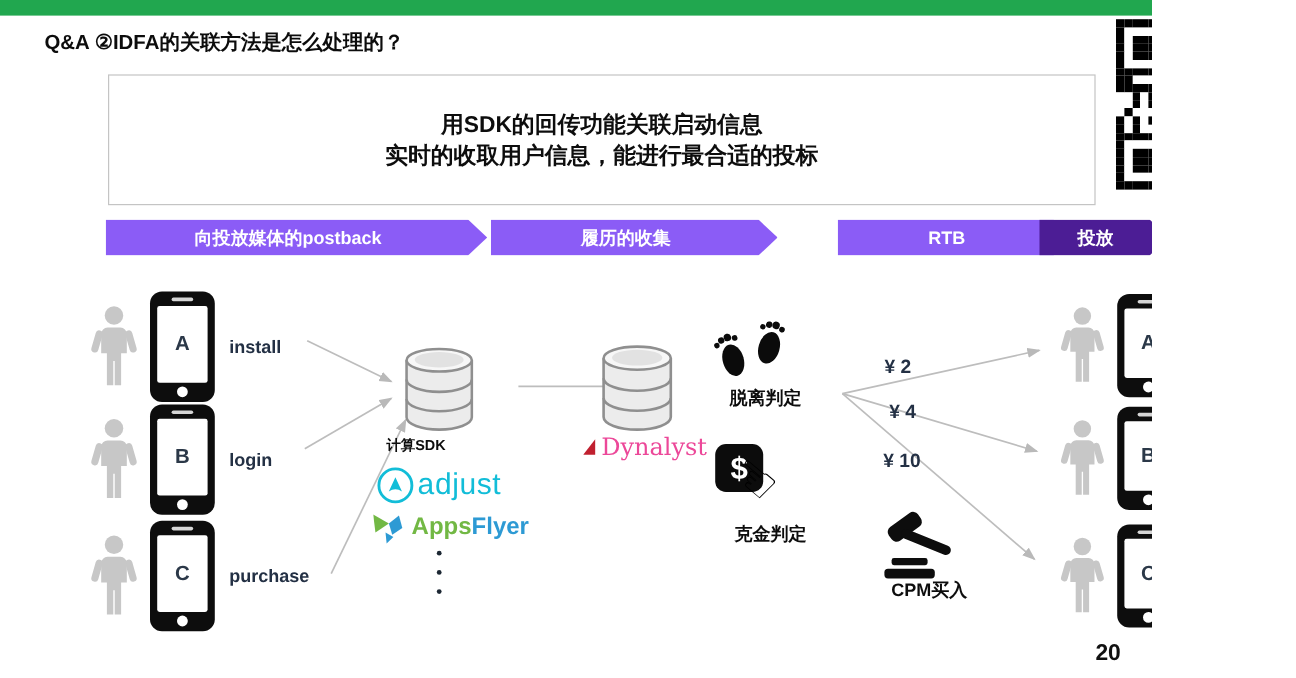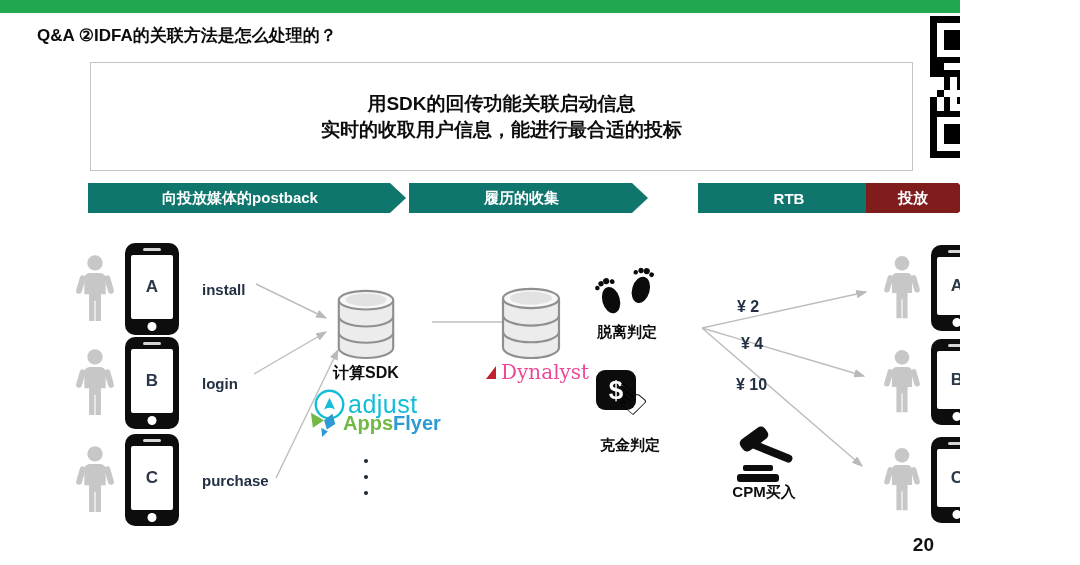--- a/index.html
+++ b/index.html
@@ -17,64 +17,64 @@
         display:grid; grid-template-columns:repeat(21,1fr); grid-template-rows:repeat(21,1fr); }
   .qr .m { background:#fff; } .qr .m.f { background:#000; }
 
   
   .summary-box { position:absolute; left:90px; top:62px; width:823px; height:109px;
     border:1px solid #c4c4c4; background:#fff; display:flex; flex-direction:column;
     align-items:center; justify-content:center; }
   .summary-box div { font-size:19px; font-weight:bold; color:#0d0d0d; }
 
   
-  .chevron { position:absolute; top:183px; height:30px; background:#0f766e; color:#fff;
+  .chevron { position:absolute; top:183px; height:30px; background:#8b5cf6; color:#fff;
     display:flex; align-items:center; justify-content:center; font-size:15px; font-weight:bold;
     clip-path:polygon(0 0, calc(100% - 16px) 0, 100% 50%, calc(100% - 16px) 100%, 0 100%);
     padding-right:14px; }
-  .chevron.red { background:#7f1d1d; }
+  .chevron.red { background:#4c1d95; }
   .c1 { left:88px;  width:318px; }
   .c2 { left:409px; width:239px; }
   .c3 { left:698px; width:196px; }
   .c4 { left:866px; width:108px; }
 
   
   .connectors { position:absolute; left:0; top:0; width:1080px; height:565px; pointer-events:none; }
 
   
   .actor-row { position:absolute; display:flex; align-items:center; gap:9px; }
   .person { flex:0 0 auto; }
   .phone { position:relative; width:54px; height:92px; background:#0d0d0d; border-radius:10px; flex:0 0 auto; }
   .phone .speaker { position:absolute; top:5px; left:50%; transform:translateX(-50%);
     width:18px; height:3px; background:#d6d6d6; border-radius:2px; }
   .phone .screen { position:absolute; left:6px; right:6px; top:12px; bottom:16px; background:#fff;
     border-radius:2px; display:flex; align-items:center; justify-content:center;
     font-size:17px; font-weight:bold; color:#2b3848; }
   .phone .home { position:absolute; bottom:4px; left:50%; transform:translateX(-50%);
     width:9px; height:9px; background:#fff; border-radius:50%; }
   .phone.sm { width:52px; height:86px; }
-  .action-label { font-size:15px; font-weight:bold; color:#233044; margin-left:14px; }
+  .action-label { font-size:15px; font-weight:bold; color:#233044; margin-left:3px; }
 
   
   .db-group { position:absolute; }
-  .db-label { position:absolute; left:322px; top:363px; width:88px; text-align:center;
-    font-size:16px; font-weight:bold; color:#0d0d0d; }
+  .db-label { position:absolute; left:322px; top:363px; width:88px; 
+    font-size:12px; font-weight:bold; color:#0d0d0d; }
   .adjust-row { position:absolute; left:313px; top:388px; display:flex; align-items:center; gap:2px; }
   .adjust-text { font-size:25px; color:#12bdd8; font-weight:500; letter-spacing:0.5px; }
-  .appsflyer-row { position:absolute; left:311px; top:408px; display:flex; align-items:center; gap:4px; }
+  .appsflyer-row { position:absolute; left:311px; top:424px; display:flex; align-items:center; gap:4px; }
   .appsflyer-text { font-size:20px; font-weight:bold; }
   .af-green { color:#72b844; } .af-blue { color:#2d9ad4; }
   .dots { position:absolute; left:364px; top:459px; display:flex; flex-direction:column; gap:12px; }
   .dots i { width:4px; height:4px; border-radius:50%; background:#1c2733; }
 
   .dynalyst-logo { position:absolute; left:486px; top:360px; display:flex; align-items:center; gap:3px; }
   .dynalyst-text { font-family:"DejaVu Serif", serif; font-size:20px; color:#ec4899; }
 
   
-  .judge-label { position:absolute; font-size:15px; font-weight:bold; color:#0d0d0d; text-align:center; }
+  .judge-label { position:absolute; font-size:15px; font-weight:bold; color:#0d0d0d; text-align:right; }
   .dollar-box { position:absolute; left:596px; top:370px; width:40px; height:40px; background:#0c0c0c;
     border-radius:9px; color:#fff; font-size:26px; font-weight:bold; display:flex;
     align-items:center; justify-content:center; }
   .hand { position:absolute; left:610px; top:378px; font-size:42px; color:#000;
     transform:rotate(40deg); line-height:1; }
 
   .bid-label { position:absolute; font-size:16px; font-weight:bold; color:#233044; }
 </style>
 </head>
 <body>

